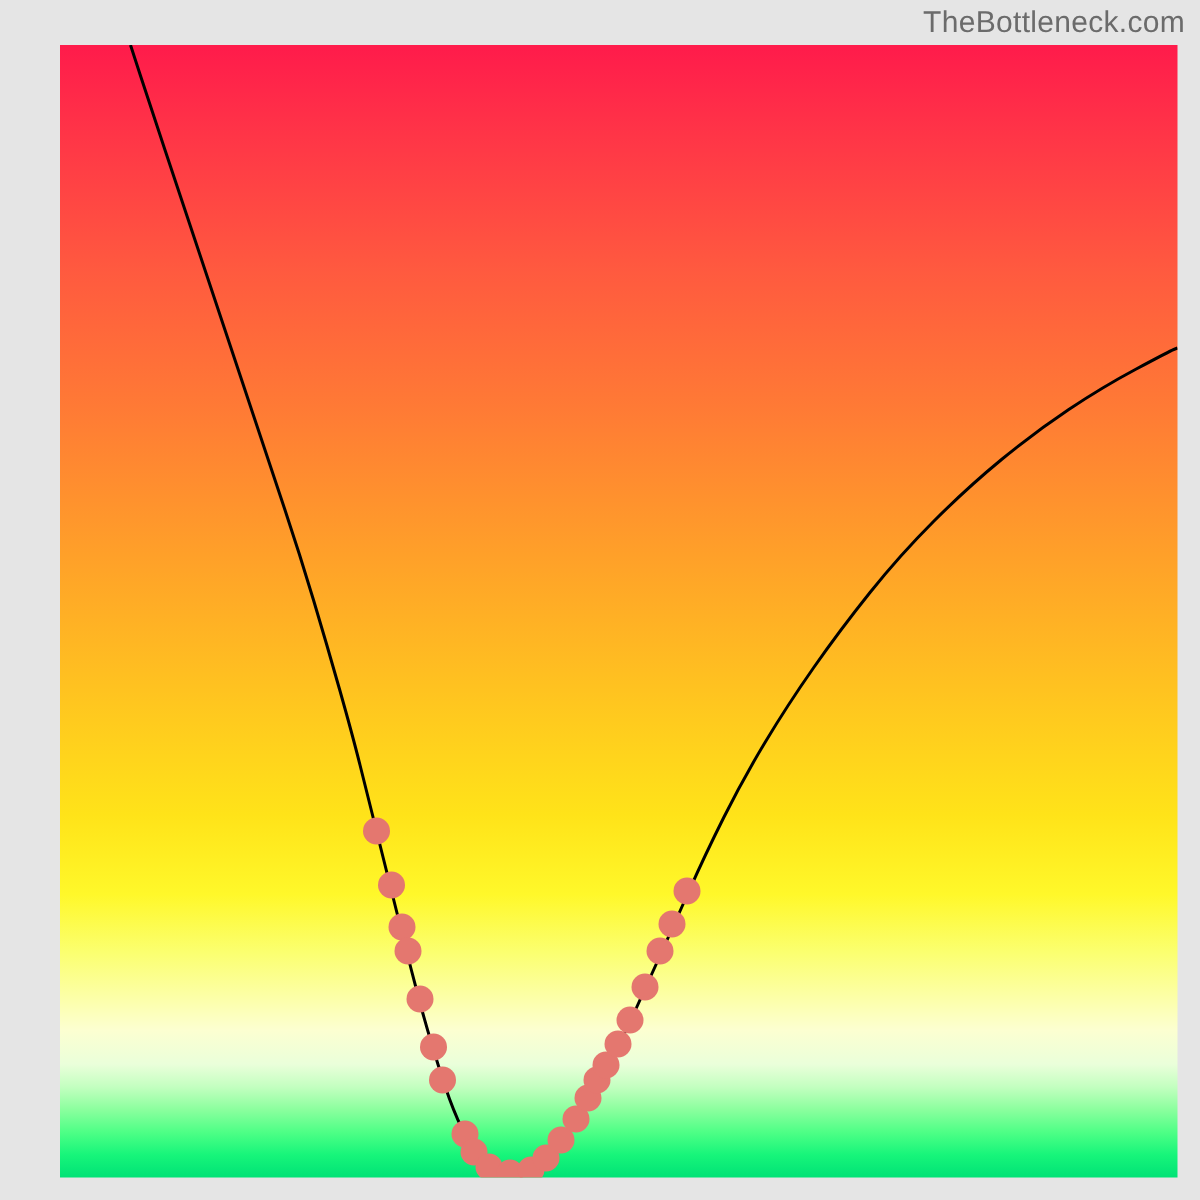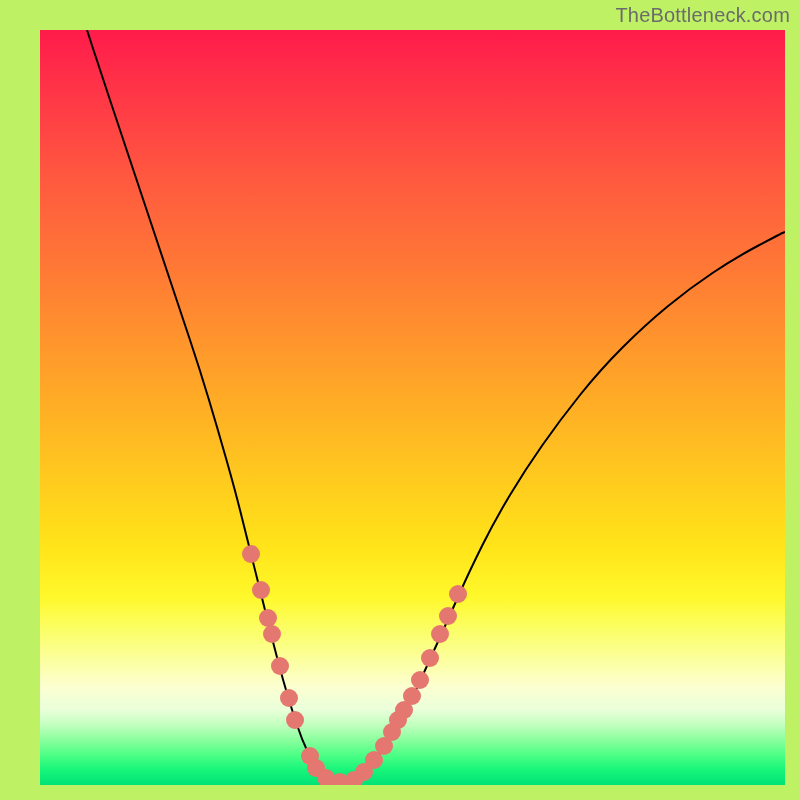--- a/index.html
+++ b/index.html
@@ -8,21 +8,21 @@
     width: 800px;
     height: 800px;
     background: #000;
     font-family: Arial, Helvetica, sans-serif;
     overflow: hidden;
   }
   .stage {
     position: relative;
     width: 800px;
     height: 800px;
-    background: #bef264;
+    background: #e5e5e5;
   }
   .plot {
     position: absolute;
     left: 40px;
     top: 30px;
     width: 745px;
     height: 755px;
     
     background: linear-gradient(
       to bottom,

